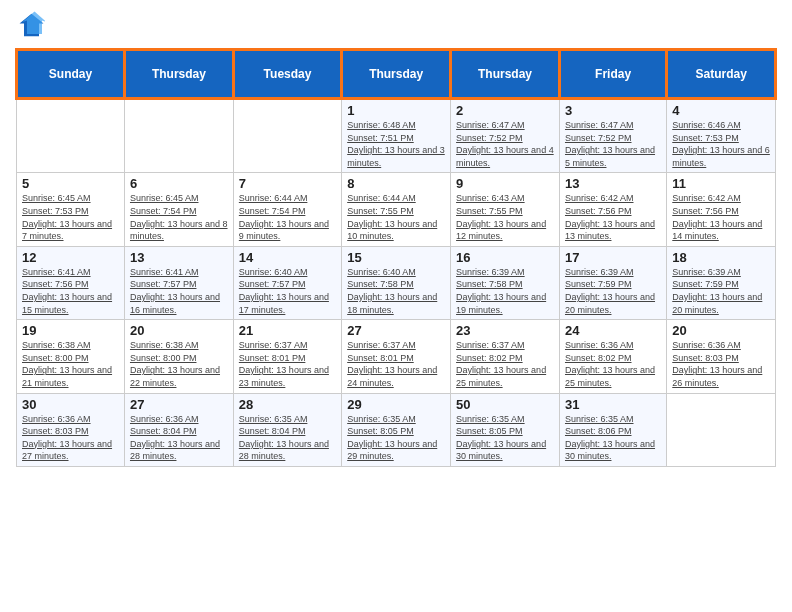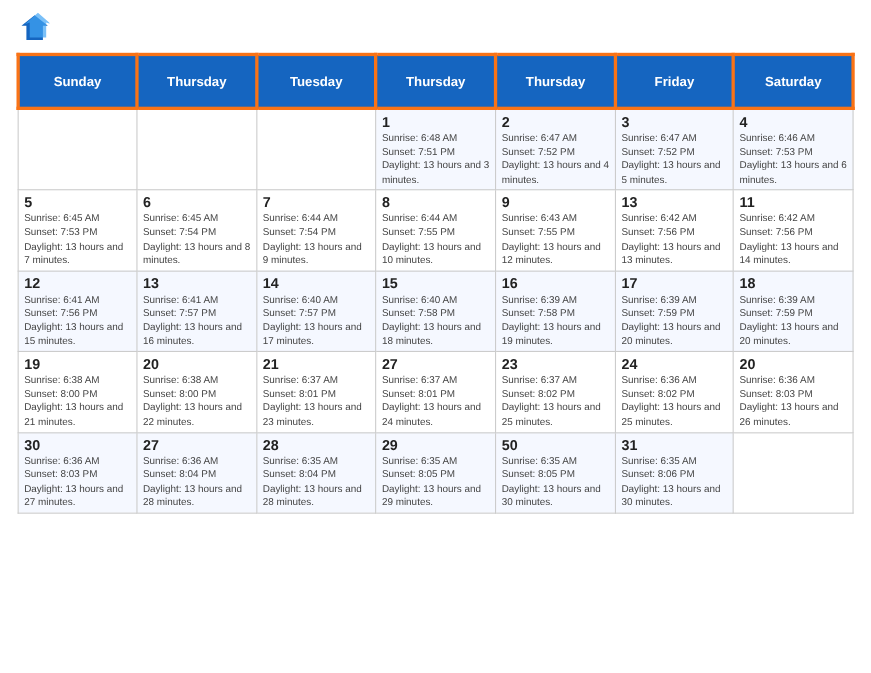--- a/index.html
+++ b/index.html
@@ -83,20 +83,21 @@
       font-size: 13px;
       font-weight: bold;
       color: #222;
       display: block;
       margin-bottom: 1px;
     }
     .day-info {
       font-size: 9px;
       color: #444;
       line-height: 1.4;
+      text-decoration: underline;
     }
     .empty-cell {
       background: #fff !important;
     }
   </style>
 </head>
 <body>
 
 <div class="page">
   <div class="header">

